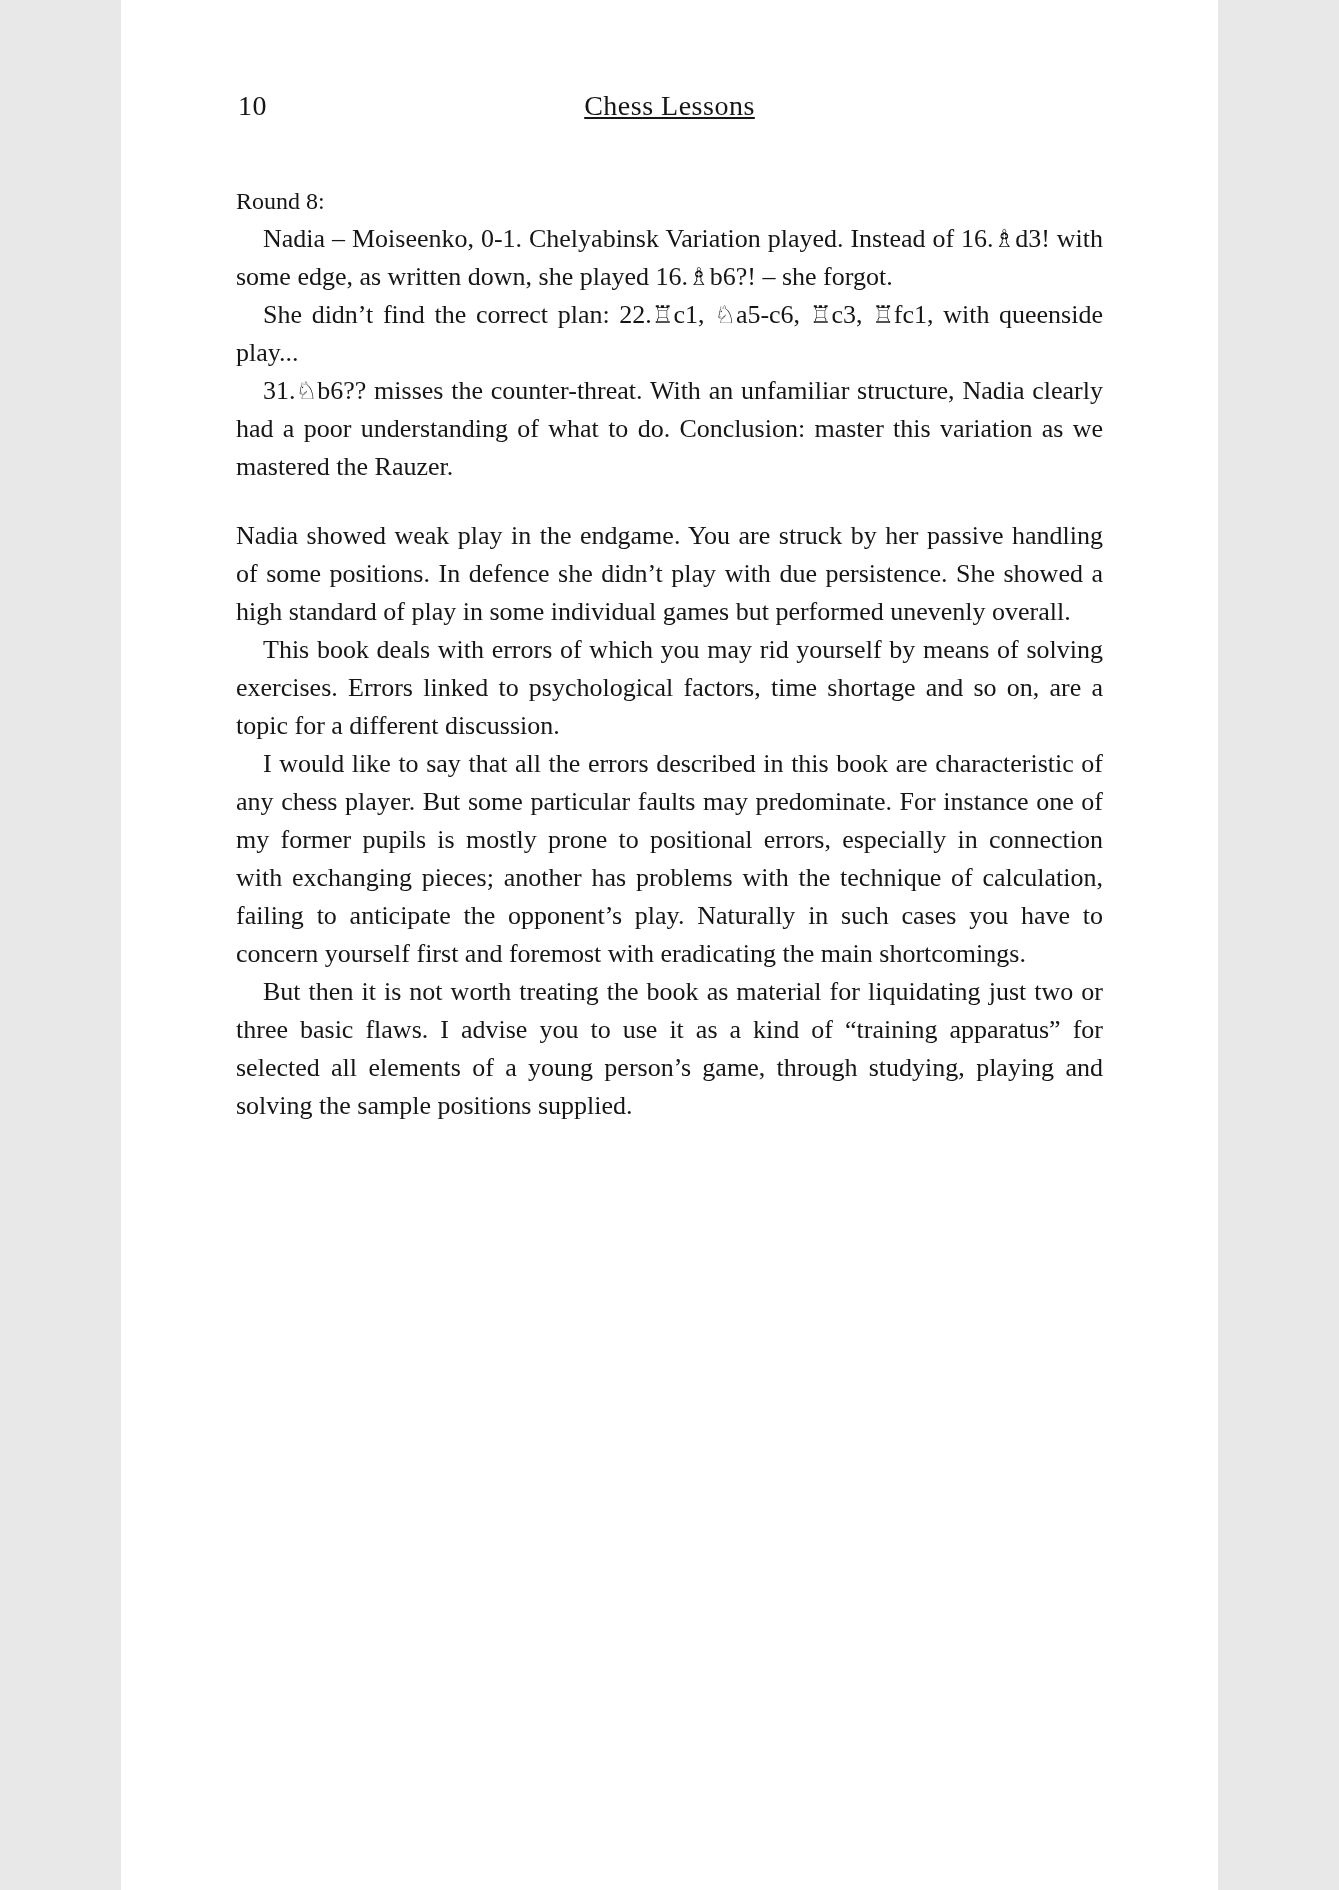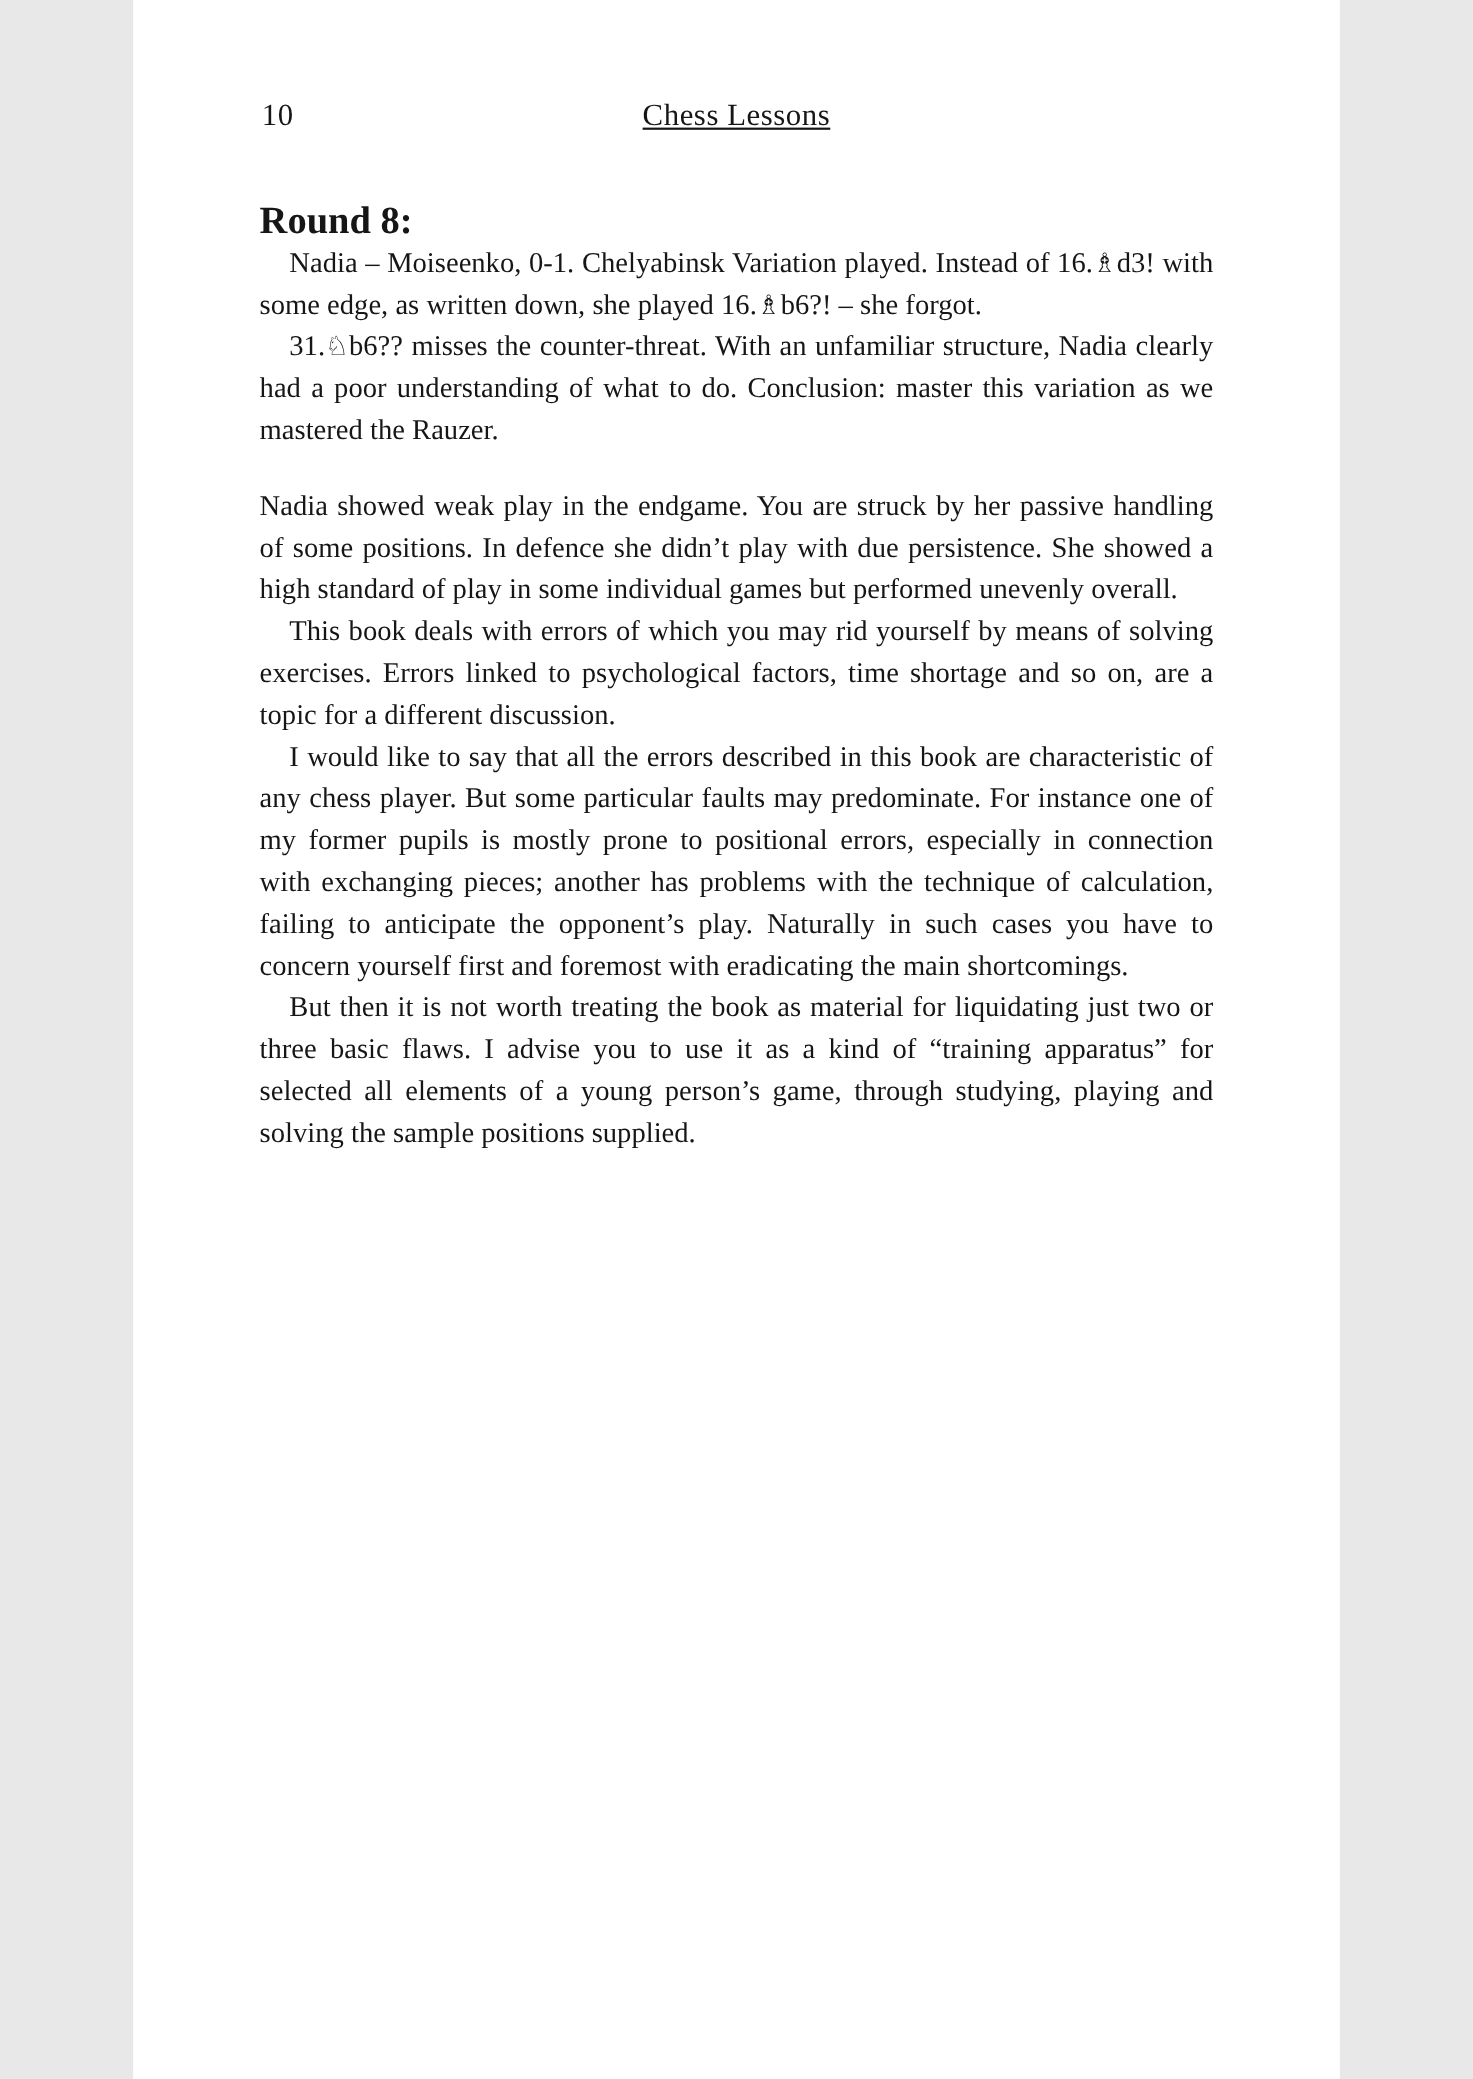--- a/index.html
+++ b/index.html
@@ -36,22 +36,22 @@
     text-align: center;
     letter-spacing: 0.5px;
     text-decoration: underline;
   }
   .page-body {
     margin-top: 56px;
     font-size: 26px;
     line-height: 38px;
   }
   .section-heading {
-    font-weight: bold;
-    font-size: 35px;
+    font-weight: normal;
+    font-size: 24px;
     margin: 0;
     line-height: 38px;
   }
   .para {
     margin: 0;
     text-align: justify;
     text-justify: inter-word;
   }
   .para.indent { text-indent: 27px; }
   .para.spaced { margin-top: 31px; }
@@ -67,20 +67,21 @@
 <div class="page">
   <div class="running-header">
     <span class="page-number">10</span>
     <span class="running-title">Chess Lessons</span>
   </div>
 
   <div class="page-body">
     <p class="section-heading">Round 8:</p>
     <div id="paragraphs">
         <p class="para indent"><span>Nadia – Moiseenko, 0-1. Chelyabinsk Variation played. Instead of 16.</span><span class="chess">♗</span><span>d3! with some edge, as written down, she played 16.</span><span class="chess">♗</span><span>b6?! – she </span><span class="italic">forgot</span><span>.</span></p>
+        <p class="para indent"><span>She didn’t find the correct plan: 22.</span><span class="chess">♖</span><span>c1, </span><span class="chess">♘</span><span>a5-c6, </span><span class="chess">♖</span><span>c3, </span><span class="chess">♖</span><span>fc1, with queenside play...</span></p>
         <p class="para indent"><span>31.</span><span class="chess">♘</span><span>b6?? misses the counter-threat. With an unfamiliar structure, Nadia clearly had a poor understanding of what to do. Conclusion: master this variation as we mastered the Rauzer.</span></p>
         <p class="para spaced"><span>Nadia showed weak play in the endgame. You are struck by her passive handling of some positions. In defence she didn’t play with due persistence. She showed a high standard of play in some individual games but performed unevenly overall.</span></p>
         <p class="para indent"><span>This book deals with errors of which you may rid yourself by means of solving exercises. Errors linked to psychological factors, time shortage and so on, are a topic for a different discussion.</span></p>
         <p class="para indent"><span>I would like to say that all the errors described in this book are characteristic of any chess player. But some particular faults may predominate. For instance one of my former pupils is mostly prone to positional errors, especially in connection with exchanging pieces; another has problems with the technique of calculation, failing to anticipate the opponent’s play. Naturally in such cases you have to concern yourself first and foremost with eradicating the main shortcomings.</span></p>
         <p class="para indent"><span>But then it is not worth treating the book as material for liquidating just two or three basic flaws. I advise you to use it as a kind of “training apparatus” for </span><span class="italic">selected all elements</span><span> of a young person’s game, through studying, playing and solving the sample positions supplied.</span></p>
       </div>
   </div>
 </div>
 
 </body></html>

